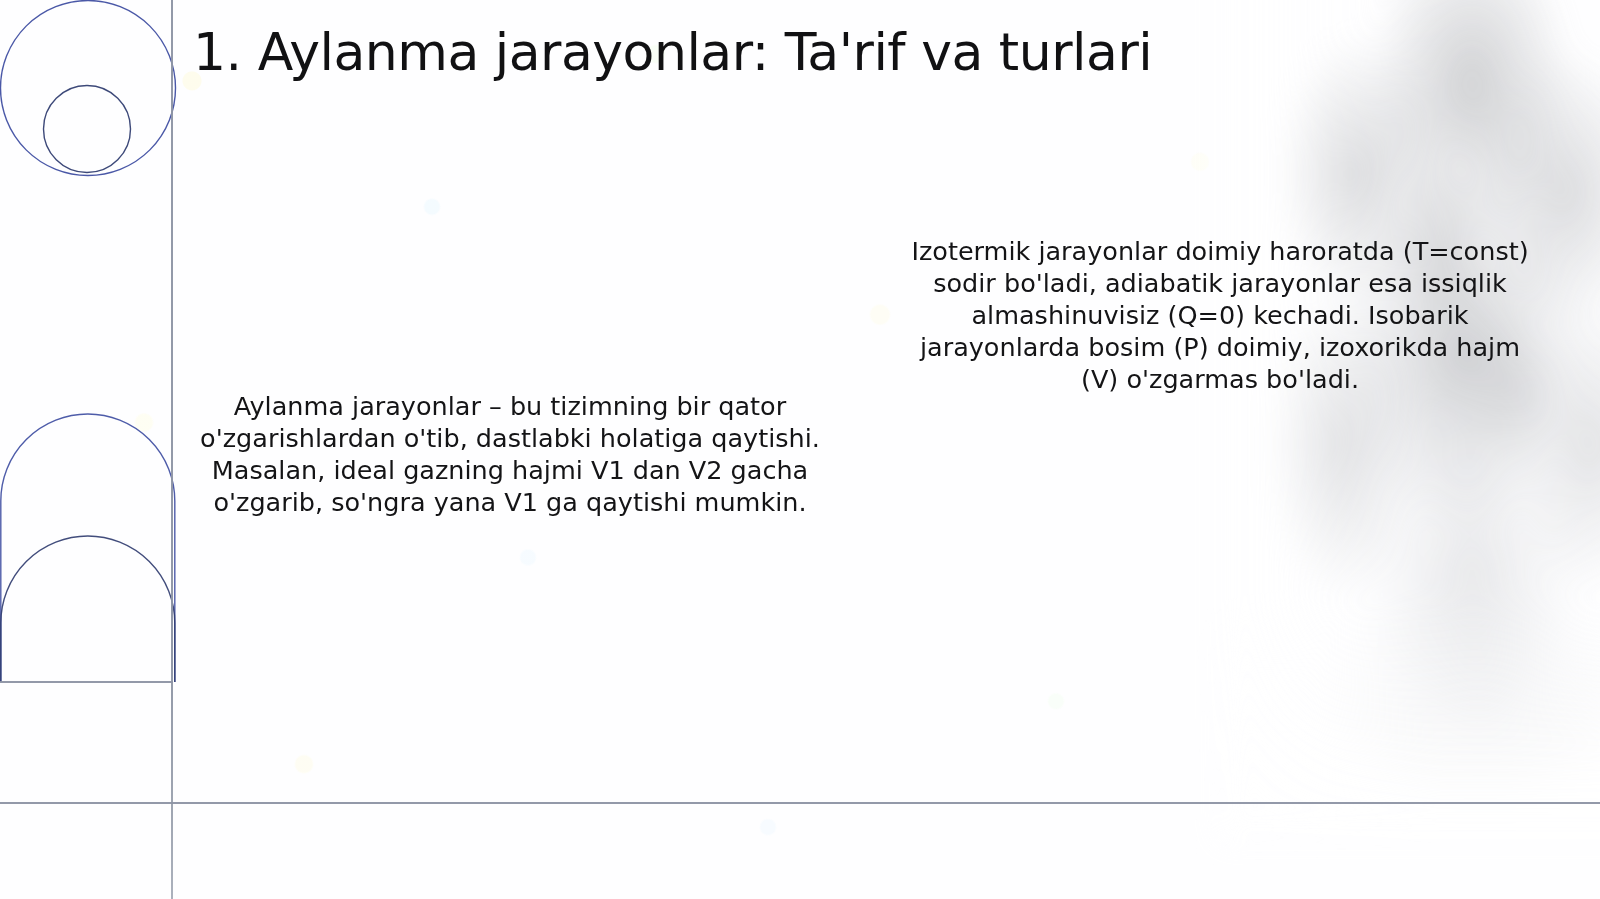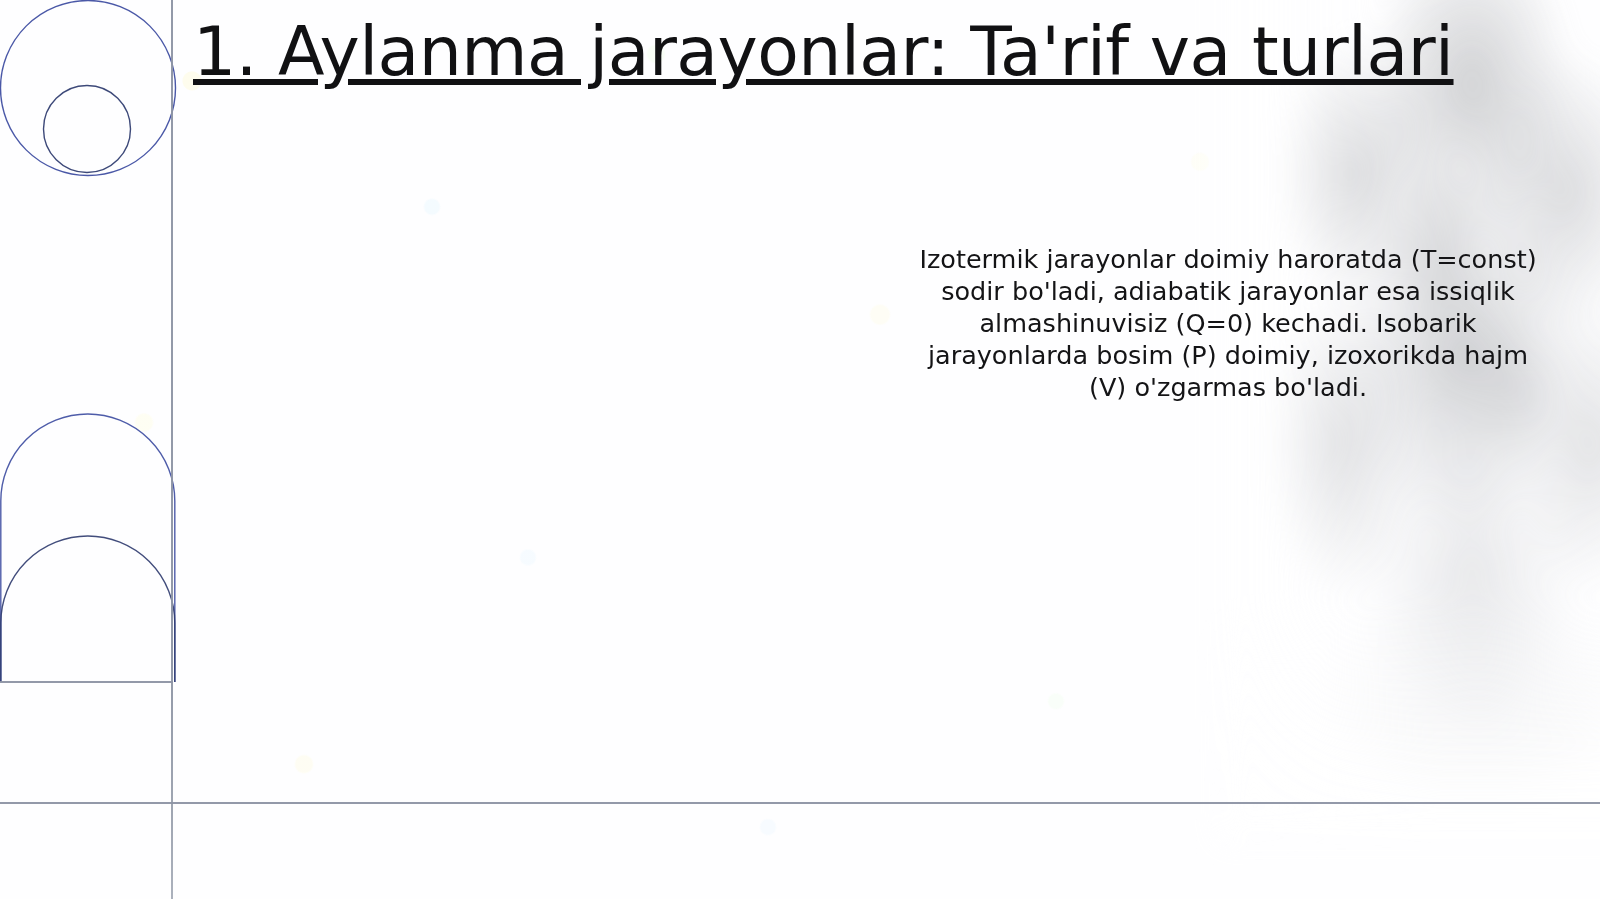--- a/index.html
+++ b/index.html
@@ -110,32 +110,31 @@
   }
 
   
   .slide-title {
     position: absolute;
     left: 193px;
     top: 6px;
     width: 1270px;
     margin: 0;
     font-weight: 400;
-    font-size: 68px;
+    font-size: 52px;
     line-height: 92px;
     letter-spacing: -0.5px;
     color: #111113;
     text-align: left;
-    text-decoration: underline;
   }
 
   
   .body-block {
     position: absolute;
-    margin: 8px;
+    margin: 0;
     font-weight: 400;
     font-size: 25.5px;
     line-height: 32px;
     text-align: center;
     color: #141416;
   }
 
   #block-left   { left: 186px;  top: 390px; width: 648px; }
   #block-top-right { left: 906px;  top: 235px; width: 628px; }
   #block-bottom-right { left: 896px; top: 508px; width: 646px; }
@@ -155,17 +154,18 @@
     <path d="M 0.8 682 L 0.8 501 A 87 87 0 0 1 174.8 501 L 174.8 682" fill="none" stroke="#3b4aa0" stroke-width="1.4" opacity=".9"></path>
     <path d="M 0.8 682 L 0.8 623 A 87 87 0 0 1 174.8 623 L 174.8 682" fill="none" stroke="#2d3a6e" stroke-width="1.4" opacity=".9"></path>
   </svg>
 
   <div class="v-divider"></div>
   <div class="h-rule-left"></div>
   <div class="h-rule-full"></div>
 
   <h1 class="slide-title">1. Aylanma jarayonlar: Ta'rif va turlari</h1>
 
+  <p class="body-block" id="block-left">Aylanma jarayonlar – bu tizimning bir qator o'zgarishlardan o'tib, dastlabki holatiga qaytishi. Masalan, ideal gazning hajmi V1 dan V2 gacha o'zgarib, so'ngra yana V1 ga qaytishi mumkin.</p>
 
   <p class="body-block" id="block-top-right">Izotermik jarayonlar doimiy haroratda (T=const) sodir bo'ladi, adiabatik jarayonlar esa issiqlik almashinuvisiz (Q=0) kechadi. Isobarik jarayonlarda bosim (P) doimiy, izoxorikda hajm (V) o'zgarmas bo'ladi.</p>
 
 
 </div>
 
 </body></html>

